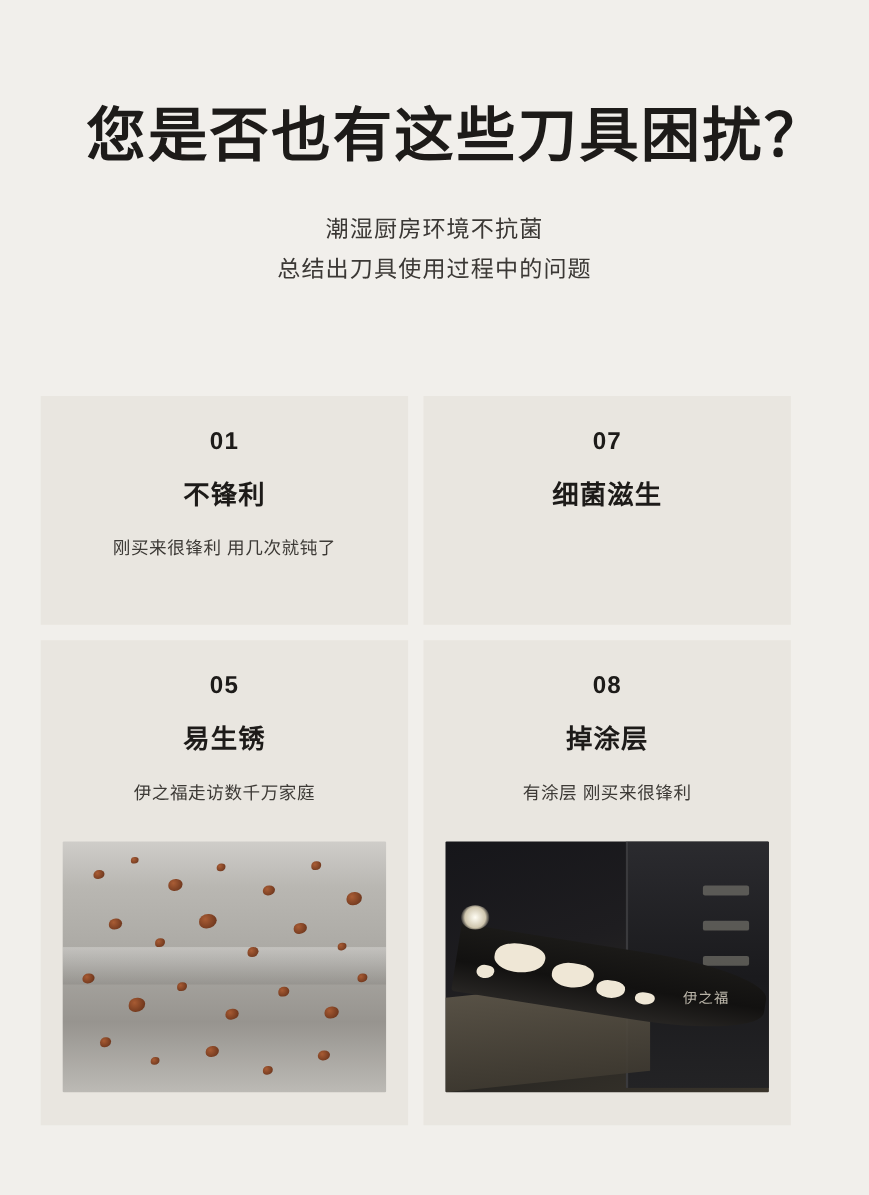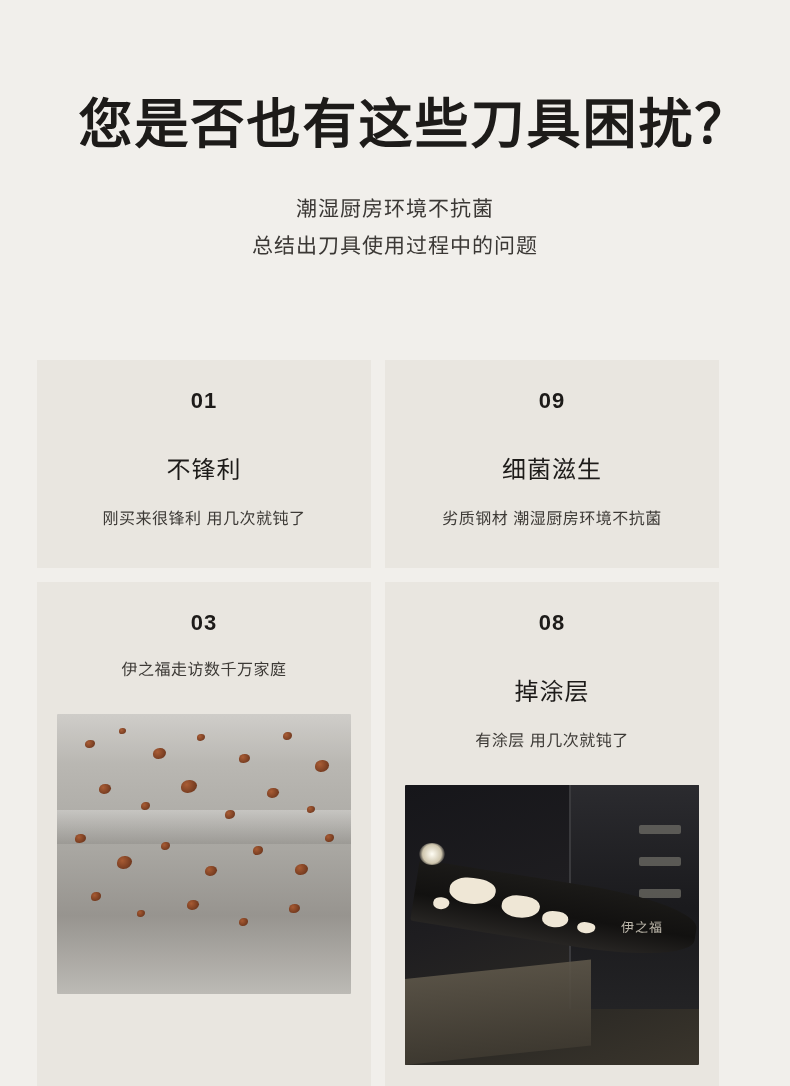--- a/index.html
+++ b/index.html
@@ -60,39 +60,39 @@
     padding-top: 28px;
     text-align: center;
   }
   .card-num {
     font-size: 22px;
     font-weight: bold;
     color: #1d1b19;
     letter-spacing: 1px;
   }
   .card-title {
-    margin-top: 36px;
+    margin-top: 16px;
     font-size: 24px;
-    font-weight: normal;
+    font-weight: bold;
     color: #1d1b19;
     letter-spacing: 1px;
   }
   .card-desc {
     margin-top: 20px;
     font-size: 16px;
     color: #3d3a36;
     letter-spacing: 0.5px;
   }
   .card-lower {
     padding-bottom: 30px;
   }
   .photo {
     margin: 34px auto 0 auto;
     width: 294px;
-    height: 280px;
+    height: 228px;
     position: relative;
     overflow: hidden;
     border-radius: 1px;
   }
   
   .photo-rust {
     background:
       linear-gradient(180deg, #cfcdc9 0%, #b9b7b2 18%, #a9a7a2 48%, #97948f 72%, #bcbab5 100%);
   }
   .photo-rust .band {
@@ -181,27 +181,27 @@
 
   <div class="grid">
 
     <div class="card">
       <div class="card-num">01</div>
       <div class="card-title">不锋利</div>
       <div class="card-desc">刚买来很锋利 用几次就钝了</div>
     </div>
 
     <div class="card">
-      <div class="card-num">09</div>
+      <div class="card-num">07</div>
       <div class="card-title">细菌滋生</div>
-      <div class="card-desc">劣质钢材 潮湿厨房环境不抗菌</div>
     </div>
 
     <div class="card card-lower">
-      <div class="card-num">03</div>
+      <div class="card-num">05</div>
+      <div class="card-title">易生锈</div>
       <div class="card-desc">伊之福走访数千万家庭</div>
       <div class="photo photo-rust">
         <div class="band"></div>
         <div class="speck" style="left:28px;top:26px;width:10px;height:8px;"></div>
         <div class="speck" style="left:62px;top:14px;width:7px;height:6px;"></div>
         <div class="speck" style="left:96px;top:34px;width:13px;height:11px;"></div>
         <div class="speck" style="left:140px;top:20px;width:8px;height:7px;"></div>
         <div class="speck" style="left:182px;top:40px;width:11px;height:9px;"></div>
         <div class="speck" style="left:226px;top:18px;width:9px;height:8px;"></div>
         <div class="speck" style="left:258px;top:46px;width:14px;height:12px;"></div>
@@ -222,21 +222,21 @@
         <div class="speck" style="left:130px;top:186px;width:12px;height:10px;"></div>
         <div class="speck" style="left:182px;top:204px;width:9px;height:8px;"></div>
         <div class="speck" style="left:232px;top:190px;width:11px;height:9px;"></div>
         <div class="speck" style="left:268px;top:120px;width:9px;height:8px;"></div>
       </div>
     </div>
 
     <div class="card card-lower">
       <div class="card-num">08</div>
       <div class="card-title">掉涂层</div>
-      <div class="card-desc">有涂层 用几次就钝了</div>
+      <div class="card-desc">有涂层 刚买来很锋利</div>
       <div class="photo photo-coat">
         <div class="appliance"></div>
         <div class="ctrl" style="top:40px;"></div>
         <div class="ctrl" style="top:72px;"></div>
         <div class="ctrl" style="top:104px;"></div>
         <div class="counter"></div>
         <div class="blade">
           <div class="chip" style="left:34px;top:10px;width:46px;height:26px;"></div>
           <div class="chip" style="left:88px;top:20px;width:38px;height:22px;"></div>
           <div class="chip" style="left:130px;top:30px;width:26px;height:16px;"></div>

